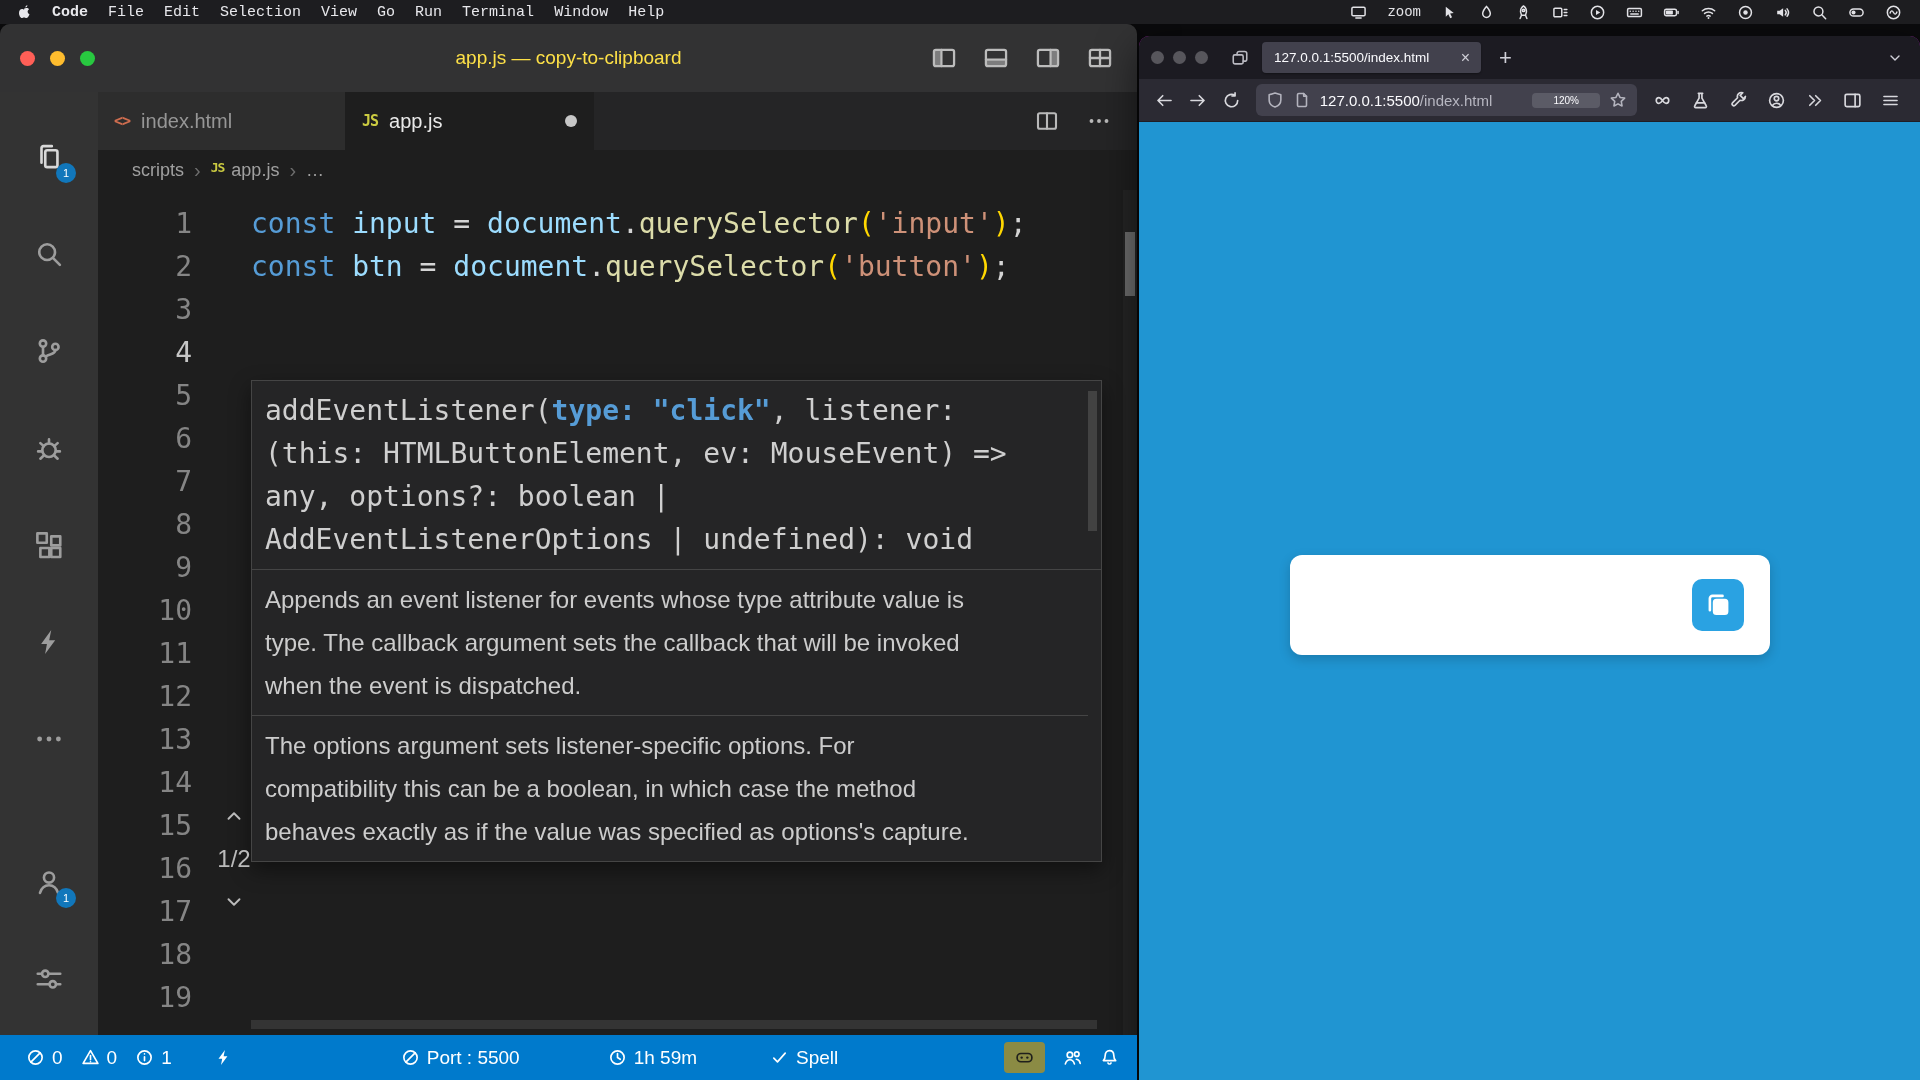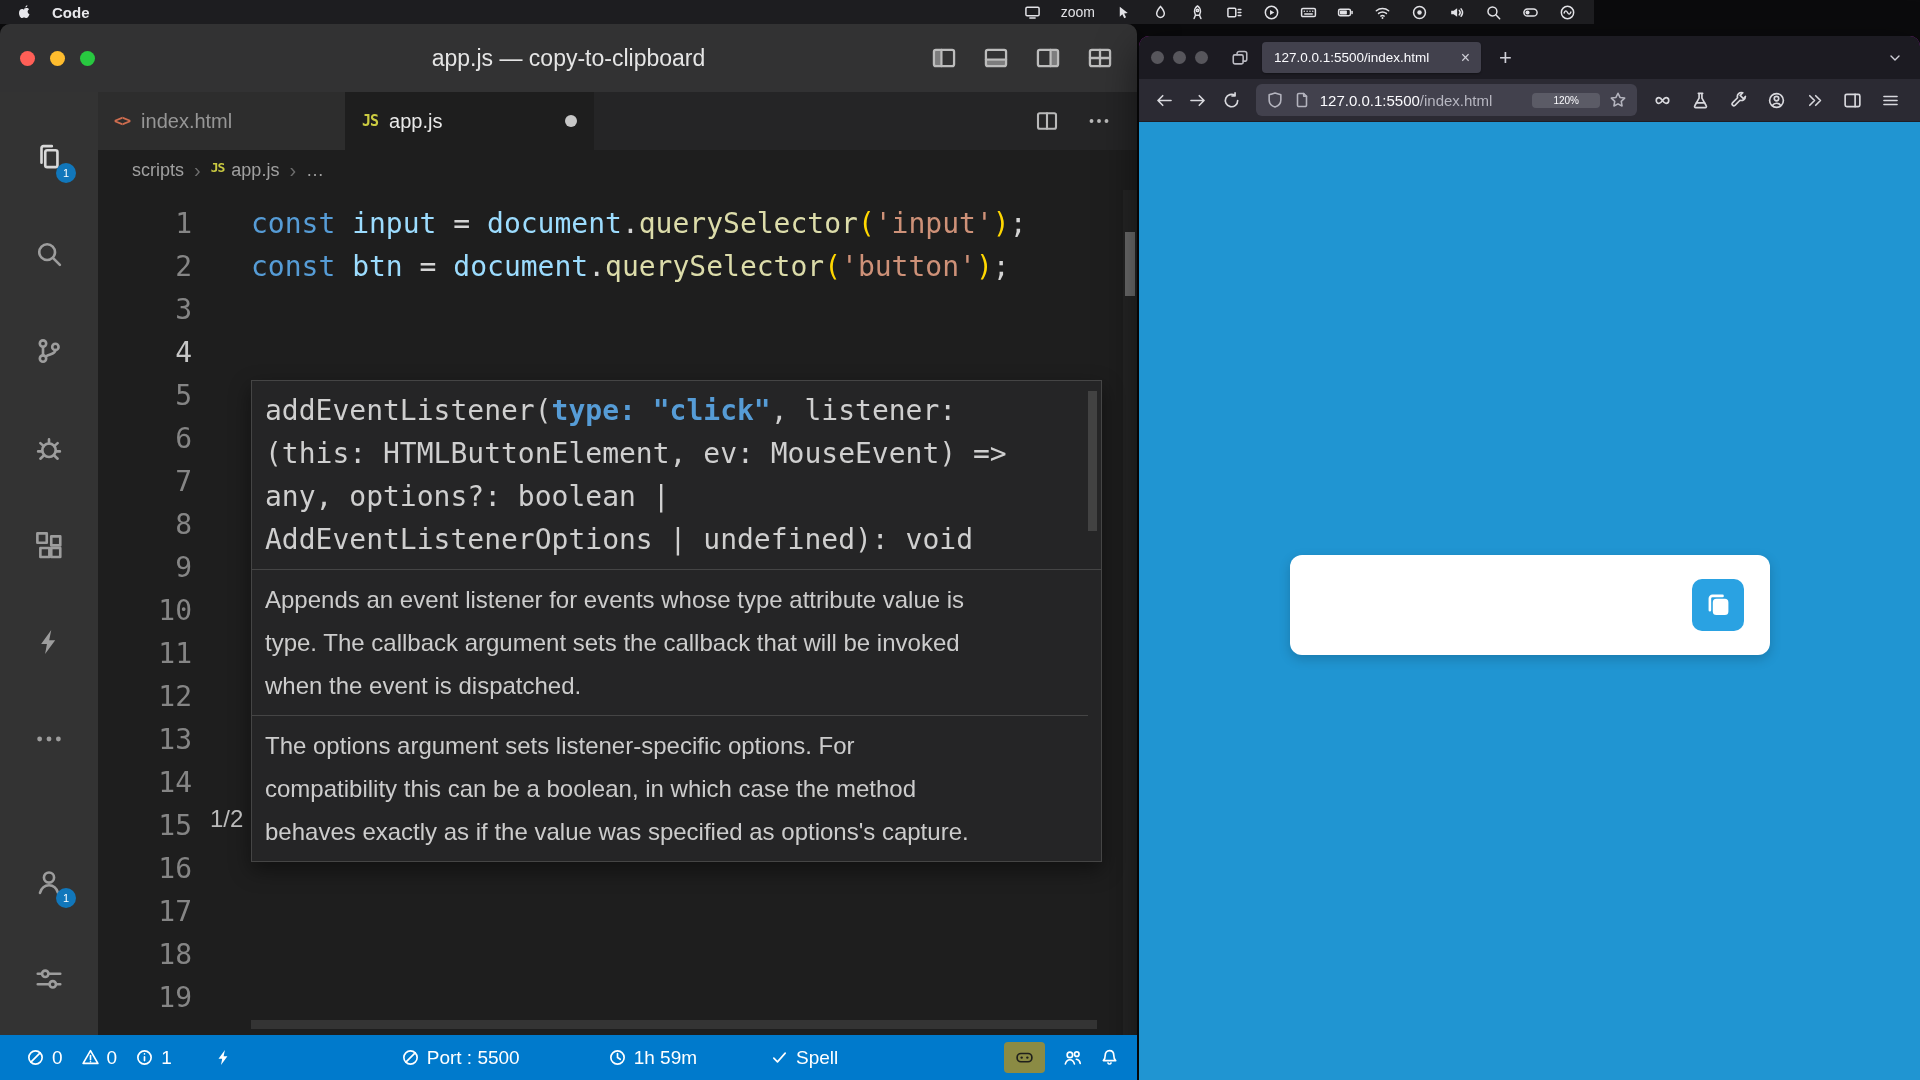--- a/index.html
+++ b/index.html
@@ -1,41 +1,41 @@
 <!DOCTYPE html>
 <html style="--c-kw: #569cd6; --c-vr: #9cdcfe; --c-fn: #dcdcaa; --c-st: #ce9178; --c-pl: #d4d4d4; --c-br: #ffd700; --c-bm: #ffd700; --c-param: #569cd6; --c-status_bar: #007acc; --c-badge: #1177bb; --c-page_bg: #2095d2; --c-copy_button: #2aa2e2;"><head>
 <meta charset="utf-8">
 <style>
   * { margin:0; padding:0; box-sizing:border-box; }
   html,body { width:1920px; height:1080px; overflow:hidden; background:#0b0b0d; font-family:"Liberation Sans",sans-serif; }
   svg { display:block; }
   .cx { display:flex; align-items:center; justify-content:center; }
 
   
-  .menubar { position:absolute; left:0; top:0; width:1594px; height:24px; background:#1d1d20;
-    display:flex; align-items:center; padding:0 8px; color:#e8e8ec; font-size:15px; z-index:50; }
+  .menubar { position:absolute; left:0; top:0; width:1920px; height:24px; background:#1d1d20;
+    display:flex; align-items:center; padding:0 8px; color:#e8e8ec; font-size:15px; z-index:50;font-family:Liberation Mono, monospace; }
   .mb-apple { width:16px; height:16px; margin:0 10px 0 8px; color:#e8e8ec; }
   .mb-apple svg { width:16px; height:16px; }
   .mb-app { font-weight:bold; padding:0 10px; }
   .mb-items { display:flex; }
   .mb-item { padding:0 10px; }
   .mb-status-wrap { margin-left:auto; display:flex; align-items:center; }
   .mb-status { height:24px; display:flex; align-items:center; padding:0 10px; color:#e2e2e6; }
   .mb-status svg { width:17px; height:17px; }
   .mb-zoom { font-size:14px; }
 
   
   .vscode { position:absolute; left:0; top:24px; width:1137px; height:1056px; background:#1e1e1e;
     border-radius:10px 10px 0 0; overflow:hidden; box-shadow:0 12px 40px rgba(0,0,0,.55); }
   .titlebar { position:absolute; left:0; top:0; right:0; height:68px; background:#323233;
     display:flex; align-items:center; }
   .traffic { position:absolute; left:20px; top:0; height:68px; display:flex; align-items:center; gap:15px; }
   .tl { width:15px; height:15px; border-radius:50%; }
   .tl.red{background:#ff5f57}.tl.yellow{background:#febc2e}.tl.green{background:#28c840}
-  .win-title { margin:0 auto; font-size:23px; color:#e5e5e5; }
+  .win-title { margin:0 auto; font-size:19px; color:#fde047; }
   .layout-icons { position:absolute; right:24px; top:0; height:68px; display:flex; align-items:center; gap:26px; color:#bcbcbc; }
   .layout-icons .ti { width:26px; height:26px; }
 
   .activity { position:absolute; left:0; top:68px; bottom:45px; width:98px; background:#333333;
     display:flex; flex-direction:column; align-items:center; padding-top:16px; z-index:5; }
   .act-group { display:flex; flex-direction:column; align-items:center; }
   .act-bottom { margin-top:auto; padding-bottom:8px; }
   .act-item { position:relative; width:98px; height:97px; display:flex; align-items:center; justify-content:center; color:#9d9d9d; }
   .act-item.active { color:#d8d8d8; }
   .act-item svg { width:30px; height:30px; }
@@ -81,22 +81,22 @@
   .sig-popup { position:absolute; left:251px; top:356px; width:851px; background:#252526;
     border:1px solid #454545; z-index:15; box-shadow:0 8px 20px rgba(0,0,0,.45); }
   .sig-section { position:relative; font:28px/43px "DejaVu Sans Mono",monospace; color:#cfcfcf;
     padding:8px 56px 8px 13px; border-bottom:1px solid #454545; }
   .sig-section::after { content:''; position:absolute; right:4px; top:10px; width:9px; height:140px; background:rgba(121,121,121,.35); }
   .sg-pl { color:#cfcfcf; }
   .sg-param { color:var(--c-param); font-weight:bold; }
   .sig-docs { padding:0 112px 0 13px; }
   .sig-docs p { font-size:24px; line-height:43px; color:#cccccc; margin:8px 0; }
   .hover-divider { height:1px; background:#454545; margin:0 -99px 0 -13px; }
-  .sig-counter { position:absolute; left:192px; top:781px; width:52px; z-index:16;
-    display:flex; flex-direction:row; align-items:center; gap:18px; color:#bbbbbb; }
+  .sig-counter { position:absolute; left:208px; top:781px; width:52px; z-index:16;
+    display:flex; flex-direction:column; align-items:center; gap:18px; color:#bbbbbb; }
   .sig-counter .ti { width:22px; height:22px; }
   .sig-count { font:24px "Liberation Sans",sans-serif; }
 
   .status { position:absolute; left:0; right:0; bottom:0; height:45px; background:var(--c-status_bar);
     display:flex; align-items:center; color:#fff; font-size:19px; padding:0 18px 0 26px; z-index:30; }
   .status-left { display:flex; align-items:center; }
   .sb-group { display:inline-flex; align-items:center; }
   .sb-group:nth-child(2){ margin-left:24px; }
   .sb-group:nth-child(3){ margin-left:150px; }
   .sb-group:nth-child(4){ margin-left:70px; }
@@ -148,20 +148,31 @@
 <body>
 
 <div class="menubar">
   <span class="mb-apple">
       <svg viewBox="0 0 16 16" fill="currentColor">
         <path d="M11.4 1.2c.1 1.1-.9 2.3-2 2.3-.2-1.1.9-2.2 2-2.3z"></path>
         <path d="M8.1 4.5c.9 0 1.5-.6 2.6-.6.9 0 1.9.5 2.4 1.4-2.1 1.2-1.8 4.1.4 4.9-.5 1.4-1.8 3.9-3.2 3.9-.9 0-1.1-.6-2.2-.6s-1.4.6-2.2.6C4.4 14.1 3 11.3 3 9c0-2.3 1.5-3.9 3-3.9.9 0 1.6.6 2.1.6z"></path>
       </svg>
     </span>
   <span class="mb-app mb-item">Code</span>
+  <span class="mb-items">
+      <span class="mb-item">File</span>
+      <span class="mb-item">Edit</span>
+      <span class="mb-item">Selection</span>
+      <span class="mb-item">View</span>
+      <span class="mb-item">Go</span>
+      <span class="mb-item">Run</span>
+      <span class="mb-item">Terminal</span>
+      <span class="mb-item">Window</span>
+      <span class="mb-item">Help</span>
+    </span>
   <span class="mb-status-wrap">
       <span class="mb-status">
         <svg viewBox="0 0 16 16" fill="none" stroke="currentColor" stroke-width="1.4" stroke-linecap="round" stroke-linejoin="round">
           <rect x="1.8" y="3" width="12.4" height="8" rx="1.2"></rect>
           <path d="M5.5 13.2h5"></path>
         </svg>
       </span>
       <span class="mb-status">
         <span class="mb-zoom">zoom</span>
       </span>

